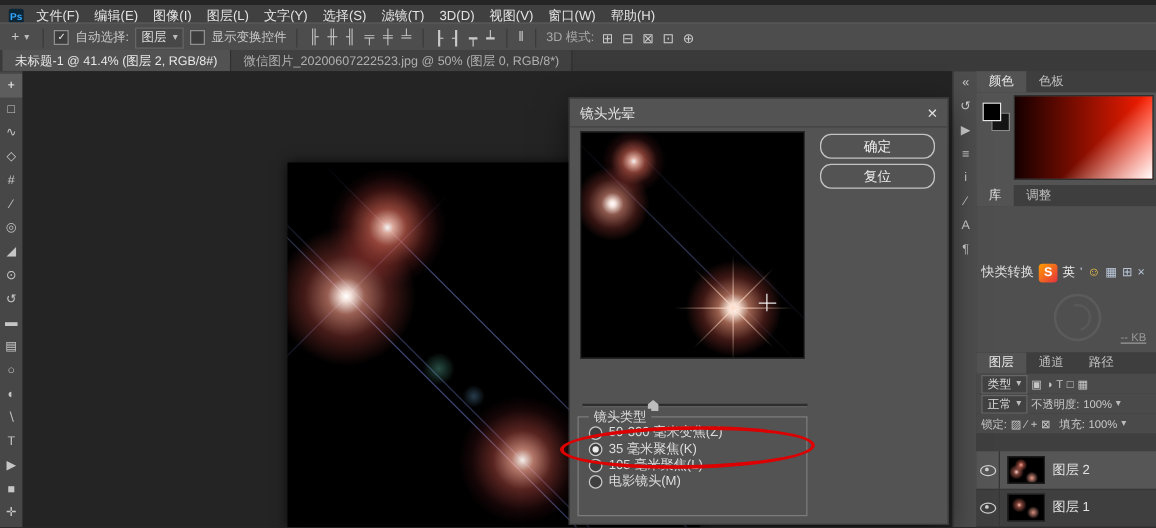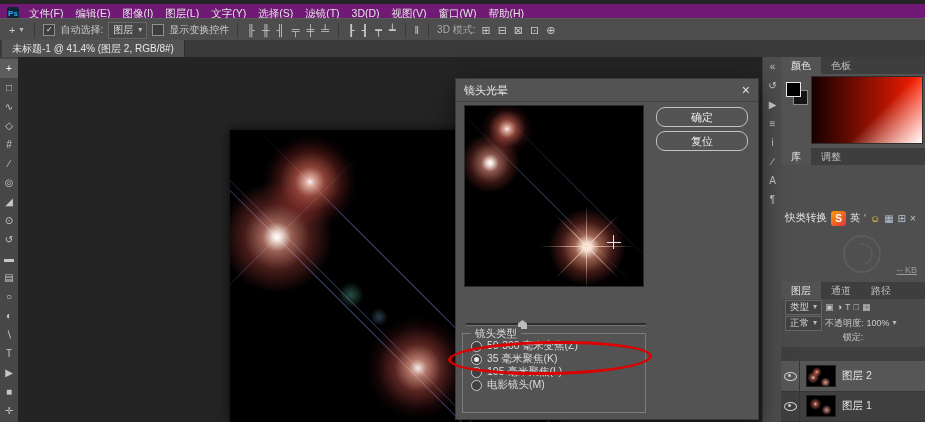--- a/index.html
+++ b/index.html
@@ -1,20 +1,20 @@
 <!DOCTYPE html>
 <html><head>
 <meta charset="utf-8">
 <style>
   html,body{margin:0;padding:0;background:#2b2b2b;}
   .app{position:relative;width:925px;height:422px;overflow:hidden;background:#242424;
        font-family:"Liberation Sans","DejaVu Sans",sans-serif;color:#ddd;font-size:11px;}
 
   
-  .menubar{position:absolute;top:4px;left:0;right:0;height:18px;background:#701a75;
+  .menubar{position:absolute;top:4px;left:0;right:0;height:18px;background:#404040;
            display:flex;align-items:center;padding-left:3px;color:#e3e3e3;font-size:10.5px;}
   .app-icon{width:12px;height:12px;background:#0d2636;color:#31a8ff;font-size:8px;font-weight:bold;
             display:flex;align-items:center;justify-content:center;border-radius:2px;margin:0 4px;}
   .menu-item{padding:0 6px;line-height:18px;white-space:nowrap;}
 
   
   .optionsbar{position:absolute;top:18px;left:0;right:0;height:22px;background:#4d4d4d;
               border-top:1px solid #5a5a5a;border-bottom:1px solid #3a3a3a;
               display:flex;align-items:center;gap:5px;padding:0 5px;color:#c9c9c9;font-size:10px;white-space:nowrap;}
   .ob-sep{width:1px;height:15px;background:#3a3a3a;margin:0 3px;flex:none;}
@@ -122,21 +122,21 @@
   .ime-mode{color:#eaeaea;font-size:10px;}
   .ime-ic{color:#b9c6d8;font-size:10px;}
   .ime-ic.yellow{color:#ffcc4d;}
   .watermark{position:absolute;left:62px;top:70px;width:34px;height:34px;border:2px solid #5e5e5e;border-radius:50%;opacity:.85;}
   .watermark::after{content:'';position:absolute;inset:6px;border:2px solid #5a5a5a;border-radius:50%;
                     border-left-color:transparent;border-bottom-color:transparent;transform:rotate(30deg);}
   .size-text{position:absolute;right:8px;top:100px;font-size:9px;color:#9a9a9a;text-decoration:underline;}
   .layers{position:absolute;top:225px;left:0;right:0;bottom:0;background:#454545;}
   .row16{position:absolute;left:0;right:0;height:16px;display:flex;align-items:center;gap:3px;padding:0 4px;
          background:#4a4a4a;border-bottom:1px solid #3a3a3a;font-size:9px;color:#c9c9c9;white-space:nowrap;}
-  .filter-row{top:17px;} .blend-row{top:33px;} .lock-row{top:49px;flex-direction:column;}
+  .filter-row{top:17px;} .blend-row{top:33px;} .lock-row{top:49px;}
   .mini-select{height:13px;border:1px solid #666;background:#424242;display:inline-flex;align-items:center;
                gap:4px;padding:0 4px;color:#ddd;font-size:9.5px;flex:none;}
   .mini-ic{font-size:9px;color:#c4c4c4;flex:none;}
   .layer-list{position:absolute;top:65px;left:0;right:0;bottom:0;background:#3f3f3f;}
   .layer-row{position:absolute;left:0;right:0;height:30px;display:flex;align-items:center;border-bottom:1px solid #363636;}
   .layer-row.selected{background:#565656;}
   .lr1{top:14px;} .lr2{top:44px;}
   .eye-box{width:18px;height:30px;display:flex;align-items:center;justify-content:center;border-right:1px solid #363636;flex:none;}
   .eye{width:11px;height:7px;border:1px solid #cfcfcf;border-radius:50%;position:relative;}
   .eye::after{content:'';position:absolute;width:3px;height:3px;background:#cfcfcf;border-radius:50%;top:1px;left:3px;}
@@ -200,20 +200,21 @@
     <span style="color:#a9a9a9;">3D 模式:</span>
     <span class="ob-icon">⊞</span>
     <span class="ob-icon">⊟</span>
     <span class="ob-icon">⊠</span>
     <span class="ob-icon">⊡</span>
     <span class="ob-icon">⊕</span>
   </div>
 
   <div class="tabbar">
     <div class="tab active">未标题-1 @ 41.4% (图层 2, RGB/8#)</div>
+    <div class="tab inactive">微信图片_20200607222523.jpg @ 50% (图层 0, RGB/8*)</div>
   </div>
 
   <div class="toolbar">
     <span class="tool active">+</span>
     <span class="tool">□</span>
     <span class="tool">∿</span>
     <span class="tool">◇</span>
     <span class="tool">#</span>
     <span class="tool">∕</span>
     <span class="tool">◎</span>

